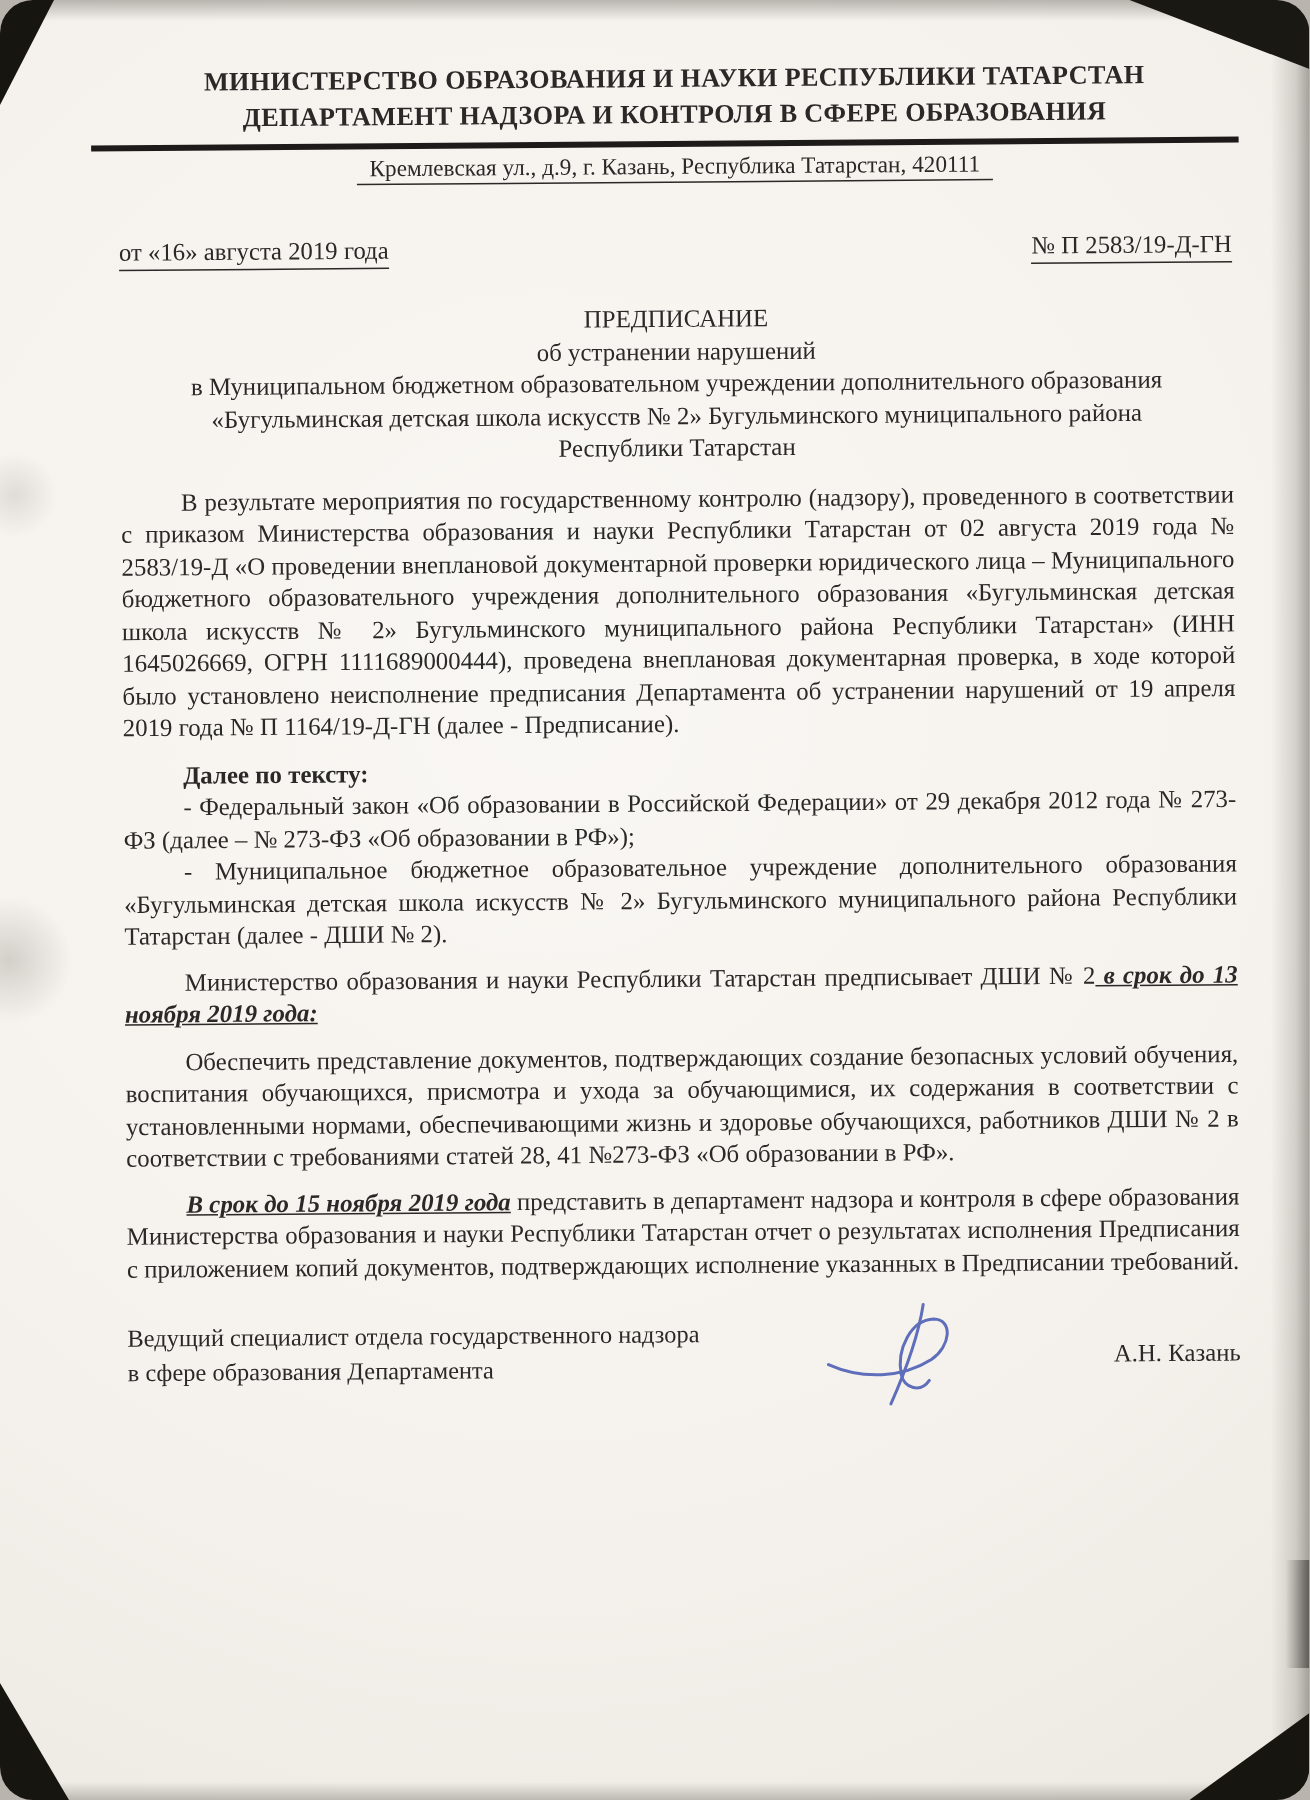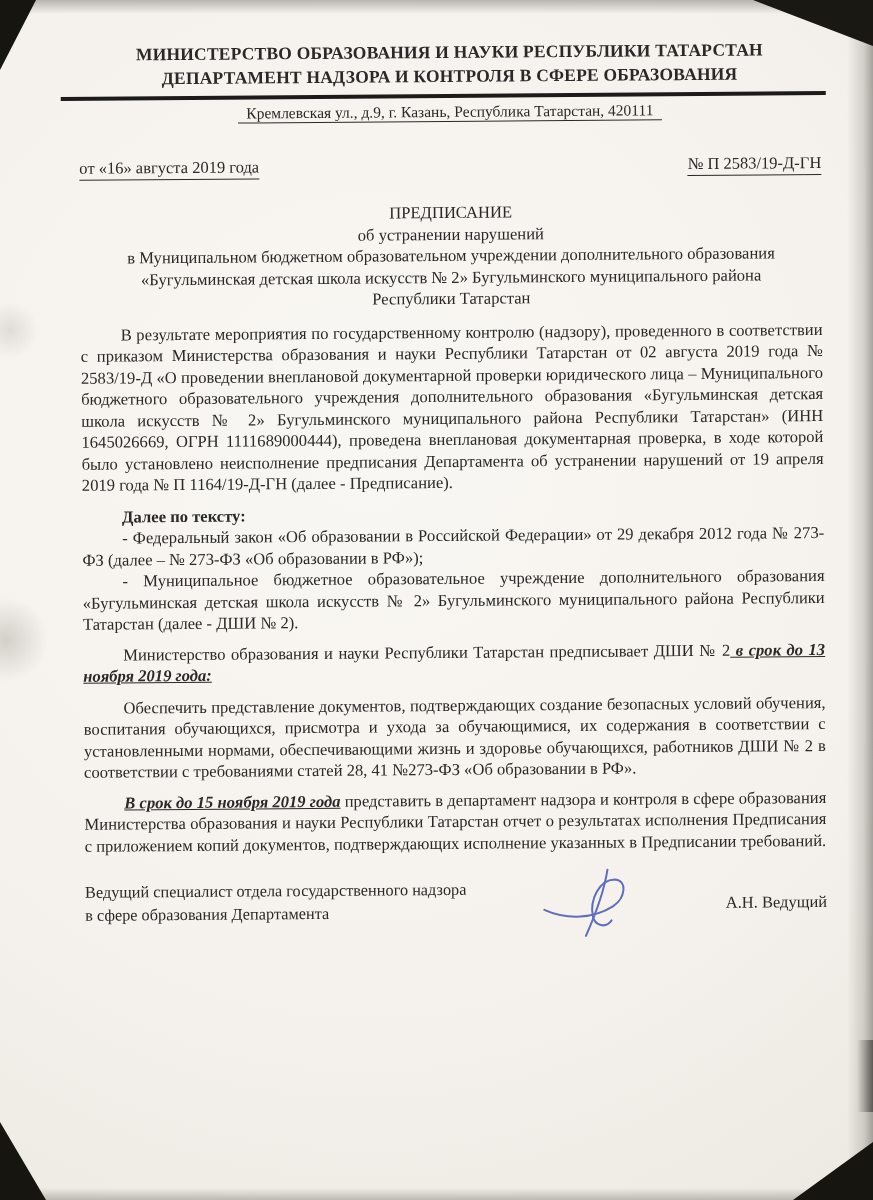--- a/index.html
+++ b/index.html
@@ -14,20 +14,21 @@
   .page {
     position: relative;
     width: 873px;
     height: 1200px;
     overflow: hidden;
     color: #2a2927;
     background:
       radial-gradient(circle 60px at 6px 640px, rgba(120,114,106,0.28), transparent 70%),
       radial-gradient(circle 40px at 10px 330px, rgba(120,114,106,0.18), transparent 70%),
       radial-gradient(ellipse 120% 90% at 42% 38%, #f9f7f3 0%, #f5f2ed 50%, #ece8e2 85%, #dfdbd4 100%);
+    border-radius: 22px;
   }
   .doc {
     position: absolute;
     left: 0; top: 0;
     width: 100%;
     padding: 40px 53px 0 78px;
     box-sizing: border-box;
     transform: rotate(-0.45deg);
     transform-origin: 50% 0;
   }
@@ -146,21 +147,21 @@
         <div>в сфере образования Департамента</div>
       </div>
       <div class="sig-mark">
         <svg width="130" height="82" viewBox="0 0 130 82">
           <g fill="none" stroke="#4557b2" stroke-width="2" stroke-linecap="round" opacity="0.85">
             <path d="M14 52 C 38 60, 64 56, 82 42 C 94 32, 94 14, 81 15 C 66 17, 58 37, 63 54 C 66 63, 77 65, 82 56"></path>
             <path d="M73 6 C 72 24, 66 50, 58 74"></path>
           </g>
         </svg>
       </div>
-      <div class="sig-name">А.Н. Ведущий</div>
+      <div class="sig-name">А.Н. Казань</div>
     </div>
 
   </div>
 
   <div class="artifact edge-top"></div>
   <div class="artifact edge-right"></div>
   <div class="artifact edge-bottom"></div>
   <div class="artifact corner-tl"></div>
   <div class="artifact corner-tr"></div>
   <div class="artifact corner-bl"></div>

